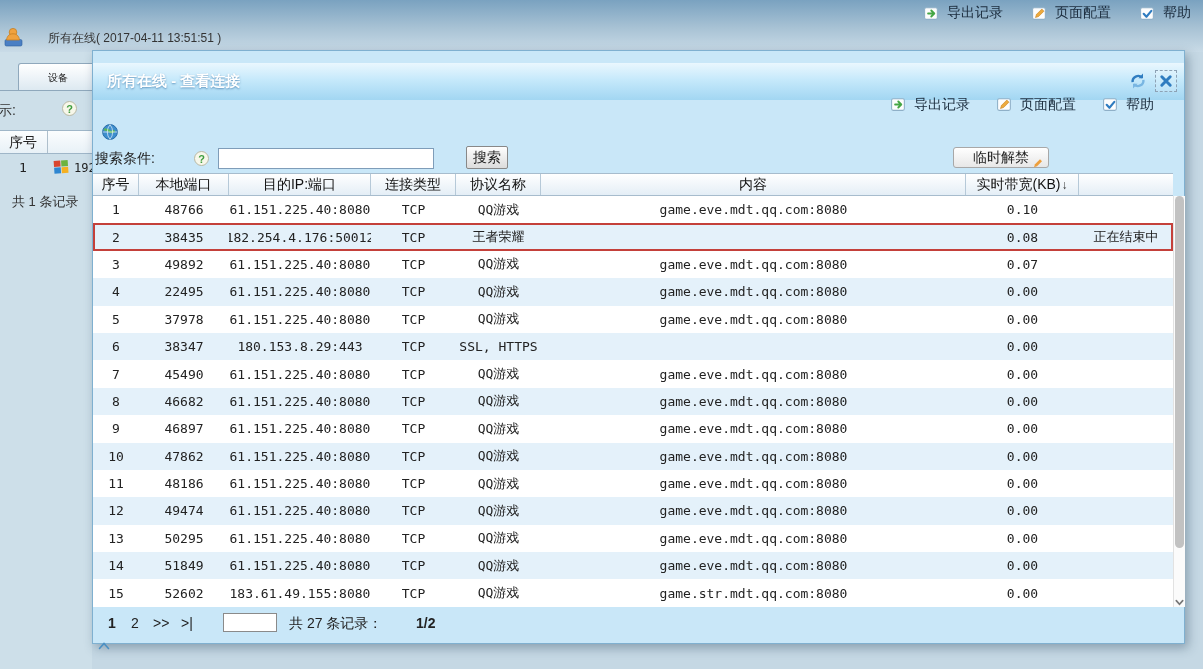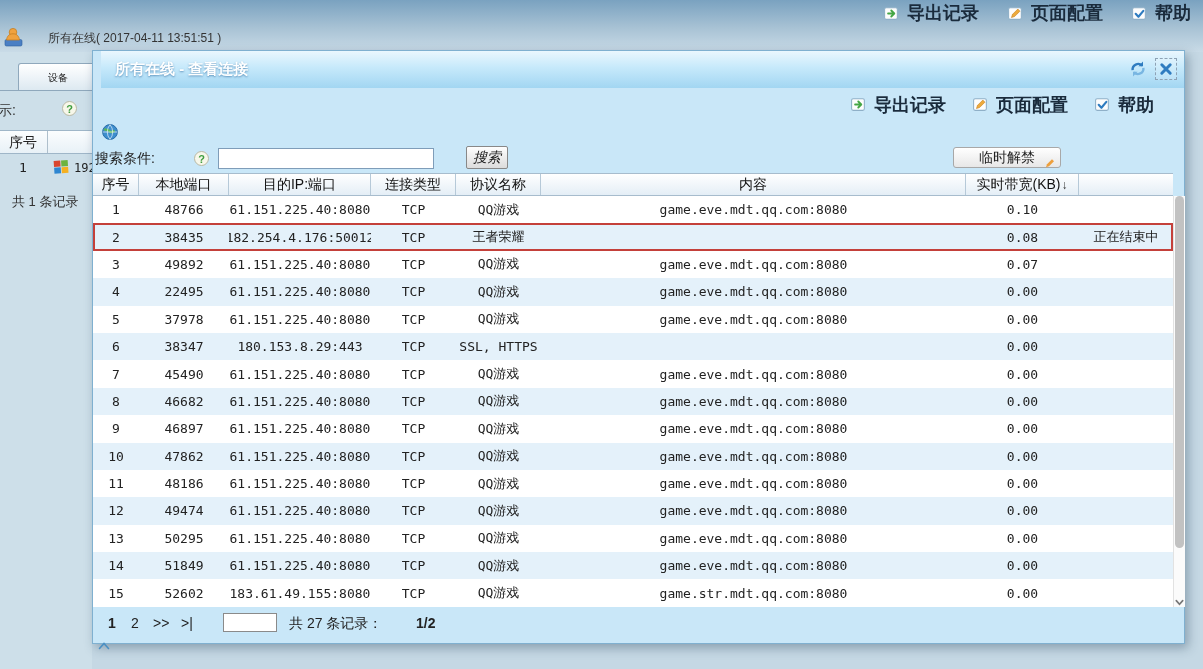--- a/index.html
+++ b/index.html
@@ -5,21 +5,21 @@
   html,body{margin:0;padding:0;}
   body{width:1203px;height:669px;overflow:hidden;position:relative;
        font-family:"Liberation Sans","DejaVu Sans",sans-serif;background:#c5d8e4;}
   
   .topzone{position:absolute;left:0;top:0;width:1203px;height:52px;
            background:linear-gradient(#7aa2c0,#a9c3d5 55%,#c9dbe7);}
   .topbar-buttons{position:absolute;right:12px;top:2px;display:flex;gap:28px;align-items:center;height:22px;}
   .tb-btn{display:flex;align-items:center;gap:7px;cursor:pointer;}
   .tb-ic{width:17px;height:17px;display:inline-block;}
   .tb-ic svg{width:100%;height:100%;display:block;}
-  .tb-lb{font-size:18px;color:#1a2b3c;white-space:nowrap;font-weight:bold;}
+  .tb-lb{font-size:14px;color:#1a2b3c;white-space:nowrap;}
   .bg-user-icon{position:absolute;left:2px;top:26px;width:22px;height:22px;}
   .bg-title{position:absolute;left:30px;top:30px;font-size:12px;color:#333;white-space:nowrap;margin-left:18px;}
   .bgpanel{position:absolute;left:0;top:52px;width:92px;bottom:0;background:#cddfe9;overflow:hidden;}
   .bg-tab{position:absolute;left:18px;top:11px;width:80px;height:27px;background:linear-gradient(#ffffff,#dde9f1);
           border:1px solid #8fa8bc;border-bottom:none;border-radius:3px 3px 0 0;
           font-size:10px;color:#222;text-align:center;line-height:27px;box-sizing:border-box;cursor:pointer;}
   .bg-tabline{position:absolute;left:0;top:38px;width:92px;height:1px;background:#8fa8bc;}
   .bg-display{position:absolute;left:-16px;top:50px;font-size:14px;color:#333;white-space:nowrap;}
   .q-icon{width:15px;height:15px;border-radius:50%;background:#f7f7ea;border:1px solid #b9b9a4;
           color:#3f9e3f;font-size:11px;font-weight:bold;display:inline-flex;align-items:center;
@@ -30,43 +30,43 @@
   .bg-th-label{position:absolute;left:0;top:0;width:46px;text-align:center;font-size:14px;color:#222;line-height:22px;}
   .bg-th-sep{position:absolute;left:47px;top:0;bottom:0;width:1px;background:#aebfcc;}
   .bg-row-no{position:absolute;left:0;top:108px;width:46px;text-align:center;
              font-size:13px;color:#222;font-family:"DejaVu Sans Mono",monospace;}
   .bg-win-icon{position:absolute;left:52px;top:105px;width:18px;height:18px;}
   .bg-row-ip{position:absolute;left:74px;top:109px;font-size:12px;color:#222;font-family:"DejaVu Sans Mono",monospace;}
   .bg-total{position:absolute;left:12px;top:141px;font-size:13px;color:#333;white-space:nowrap;}
   
   .modal{position:absolute;left:92px;top:50px;width:1093px;height:594px;background:#c9e7f8;
          border:1px solid #7fb0d0;box-shadow:3px 4px 10px rgba(40,65,90,.38);box-sizing:border-box;}
-  .m-title{position:absolute;left:0;top:0;right:0;height:37px;
-           background:linear-gradient(#eaf7fe,#c6e9fb 45%,#a2d6f2);margin-left:8px;}
+  .m-title{position:absolute;left:0;top:12px;right:0;height:37px;
+           background:linear-gradient(#eaf7fe,#c6e9fb 45%,#a2d6f2);}
   .m-title-text{position:absolute;left:14px;top:9px;font-size:15px;font-weight:bold;color:#fff;
                 text-shadow:0 1px 2px rgba(80,135,180,.85);white-space:nowrap;}
   .m-refresh{position:absolute;right:36px;top:8px;width:20px;height:20px;cursor:pointer;}
   .m-refresh svg{width:100%;height:100%;}
   .m-close{position:absolute;right:7px;top:7px;width:22px;height:22px;border:1px dashed #8da2b5;
            display:flex;align-items:center;justify-content:center;box-sizing:border-box;cursor:pointer;
            background:rgba(255,255,255,.15);}
   .m-close svg{width:14px;height:14px;}
   .m-toolbar{position:absolute;left:0;top:37px;width:100%;height:33px;display:flex;justify-content:flex-end;
              align-items:center;gap:26px;padding-right:30px;box-sizing:border-box;}
   .m-host{position:absolute;left:8px;top:72px;display:flex;align-items:center;gap:9px;}
   .m-host svg{width:18px;height:18px;}
   .m-host-text{font-size:13px;color:#222;white-space:nowrap;}
   .m-search-label{position:absolute;left:2px;top:99px;font-size:14px;color:#222;}
   .m-search-q{position:absolute;left:101px;top:100px;}
   .m-search-input{position:absolute;left:125px;top:97px;width:206px;height:17px;border:1px solid #7f9db9;
                   background:#fff;font-size:13px;padding:1px 4px;}
   .m-search-btn{position:absolute;left:373px;top:95px;width:42px;height:23px;border:1px solid #888;
                 background:linear-gradient(#fefefe,#dcdcdc);font-size:14px;color:#222;text-align:center;
-                line-height:21px;box-sizing:border-box;cursor:pointer;border-radius:2px;font-style:italic;}
-  .m-unban-btn{position:absolute;left:860px;top:96px;width:108px;height:21px;border:1px solid #a8a8a8;
+                line-height:21px;box-sizing:border-box;cursor:pointer;border-radius:2px;}
+  .m-unban-btn{position:absolute;left:860px;top:96px;width:96px;height:21px;border:1px solid #a8a8a8;
                background:linear-gradient(#ffffff,#e7e7e7);border-radius:3px;box-sizing:border-box;
                font-size:14px;color:#222;text-align:center;line-height:19px;cursor:pointer;}
   .m-unban-pencil{position:absolute;right:5px;bottom:3px;width:10px;height:10px;}
   
   .m-thead{position:absolute;left:0;top:122px;width:1080px;height:23px;display:flex;
            background:linear-gradient(#ffffff,#e4eef6);border-top:1px solid #a7bccd;
            border-bottom:1px solid #a7bccd;box-sizing:border-box;}
   .th{display:flex;align-items:center;justify-content:center;font-size:14px;color:#111;
       border-right:1px solid #b6c9d8;box-sizing:border-box;height:100%;cursor:pointer;white-space:nowrap;}
   .th:last-child{border-right:none;}

